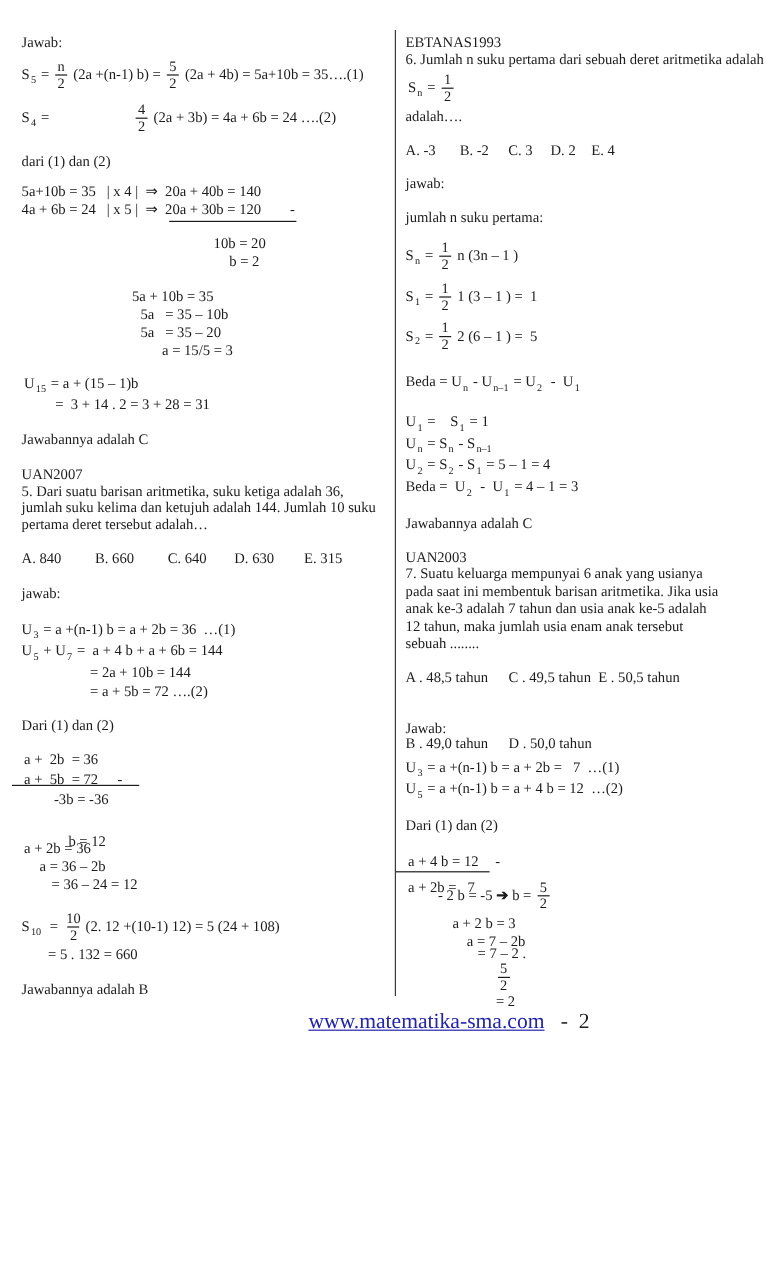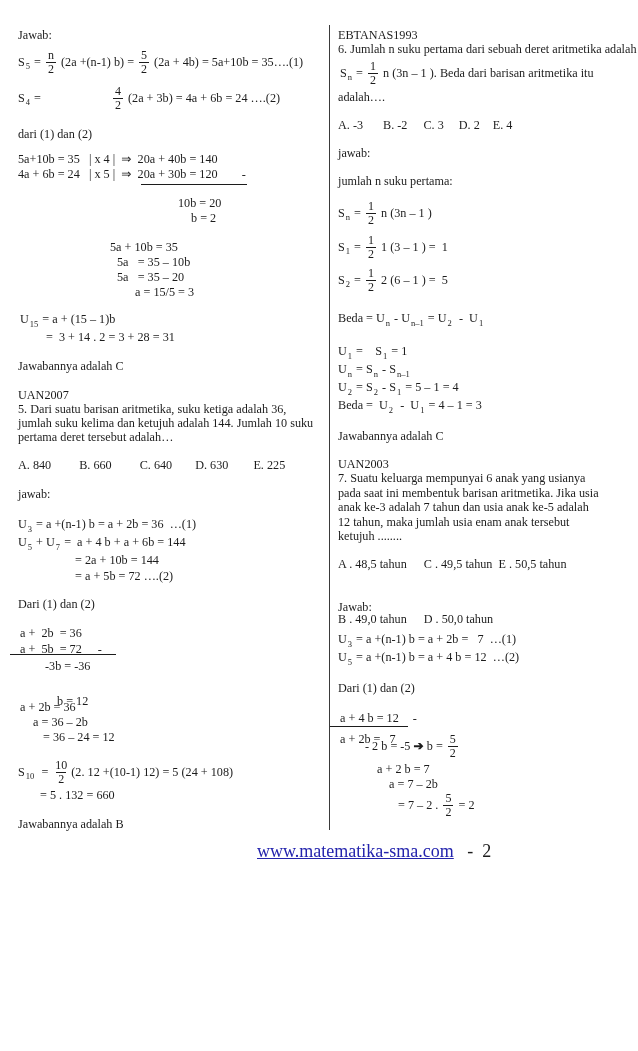--- a/index.html
+++ b/index.html
@@ -77,69 +77,69 @@
       <div class="line" style="left: 117px; top: 255px; text-align: center;"><span>5a   = 35 – 10b</span></div>
       <div class="line" style="left: 117px; top: 270px;"><span>5a   = 35 – 20</span></div>
       <div class="line" style="left: 123px; top: 285px; margin-left: 12px;"><span>a = 15/5 = 3</span></div>
       <div class="line" style="left: 20px; top: 312px;"><span>U</span><sub>15</sub><span> = a + (15 – 1)b</span></div>
       <div class="line" style="left: 46px; top: 330px;"><span>=  3 + 14 . 2 = 3 + 28 = 31</span></div>
       <div class="line" style="left: 18px; top: 359px;"><span>Jawabannya adalah C</span></div>
       <div class="line" style="left: 18px; top: 388px;"><span>UAN2007</span></div>
       <div class="line" style="left: 18px; top: 402px;"><span>5. Dari suatu barisan aritmetika, suku ketiga adalah 36,</span></div>
       <div class="line" style="left: 18px; top: 416px;"><span>jumlah suku kelima dan ketujuh adalah 144. Jumlah 10 suku</span></div>
       <div class="line" style="left: 18px; top: 430px;"><span>pertama deret tersebut adalah…</span></div>
-      <div class="line" style="left: 18px; top: 458px;"><span>A. 840</span><span style="display: inline-block; width: 28px;"></span><span>B. 660</span><span style="display: inline-block; width: 28px;"></span><span>C. 640</span><span style="display: inline-block; width: 23px;"></span><span>D. 630</span><span style="display: inline-block; width: 25px;"></span><span>E. 225</span></div>
+      <div class="line" style="left: 18px; top: 458px;"><span>A. 840</span><span style="display: inline-block; width: 28px;"></span><span>B. 660</span><span style="display: inline-block; width: 28px;"></span><span>C. 640</span><span style="display: inline-block; width: 23px;"></span><span>D. 630</span><span style="display: inline-block; width: 25px;"></span><span>E. 315</span></div>
       <div class="line" style="left: 18px; top: 487px;"><span>jawab:</span></div>
       <div class="line" style="left: 18px; top: 517px;"><span>U</span><sub>3</sub><span> = a +(n-1) b = a + 2b = 36  …(1)</span></div>
       <div class="line" style="left: 18px; top: 535px;"><span>U</span><sub>5</sub><span> + U</span><sub>7</sub><span> =  a + 4 b + a + 6b = 144</span></div>
       <div class="line" style="left: 75px; top: 553px;"><span>= 2a + 10b = 144</span></div>
       <div class="line" style="left: 75px; top: 569px;"><span>= a + 5b = 72 ….(2)</span></div>
       <div class="line" style="left: 18px; top: 597px;"><span>Dari (1) dan (2)</span></div>
       <div class="line" style="left: 20px; top: 626px;"><span>a +  2b  = 36</span></div>
       <div class="line" style="left: 20px; top: 642px;"><span>a +  5b  = 72</span><span style="display: inline-block; width: 16px;"></span><span>-</span></div>
       <div class="line" style="left: 45px; top: 659px;"><span>-3b = -36</span></div>
       <div class="line" style="left: 57px; top: 694px;"><span>b = 12</span></div>
       <div class="line" style="left: 20px; top: 700px;"><span>a + 2b = 36</span></div>
       <div class="line" style="left: 33px; top: 715px;"><span>a = 36 – 2b</span></div>
       <div class="line" style="left: 43px; top: 730px;"><span>= 36 – 24 = 12</span></div>
       <div class="line tall" style="left: 18px; top: 755px;"><span>S</span><sub>10</sub><span>  = </span><span class="frac"><span class="num">10</span><span class="den">2</span></span><span>(2. 12 +(10-1) 12) = 5 (24 + 108)</span></div>
       <div class="line" style="left: 40px; top: 788px;"><span>= 5 . 132 = 660</span></div>
       <div class="line" style="left: 18px; top: 817px;"><span>Jawabannya adalah B</span></div>
       <div class="line" style="left: 338px; top: 28px;"><span>EBTANAS1993</span></div>
       <div class="line" style="left: 338px; top: 42px;"><span>6. Jumlah n suku pertama dari sebuah deret aritmetika adalah</span></div>
-      <div class="line tall" style="left: 340px; top: 56px;"><span>S</span><sub>n</sub><span> = </span><span class="frac"><span class="num">1</span><span class="den">2</span></span><span> n (3n – 1 ). Beda dari barisan aritmetika itu</span></div>
+      <div class="line tall" style="left: 340px; top: 56px;"><span>S</span><sub>n</sub><span> = </span><span class="frac"><span class="num">1</span><span class="den">2</span></span></div>
       <div class="line" style="left: 338px; top: 90px;"><span>adalah….</span></div>
       <div class="line" style="left: 338px; top: 118px;"><span>A. -3</span><span style="display: inline-block; width: 20px;"></span><span>B. -2</span><span style="display: inline-block; width: 16px;"></span><span>C. 3</span><span style="display: inline-block; width: 15px;"></span><span>D. 2</span><span style="display: inline-block; width: 13px;"></span><span>E. 4</span></div>
       <div class="line" style="left: 338px; top: 146px;"><span>jawab:</span></div>
       <div class="line" style="left: 338px; top: 174px;"><span>jumlah n suku pertama:</span></div>
       <div class="line tall" style="left: 338px; top: 196px;"><span>S</span><sub>n</sub><span> = </span><span class="frac"><span class="num">1</span><span class="den">2</span></span><span> n (3n – 1 )</span></div>
       <div class="line tall" style="left: 338px; top: 230px;"><span>S</span><sub>1</sub><span> = </span><span class="frac"><span class="num">1</span><span class="den">2</span></span><span> 1 (3 – 1 ) =  1</span></div>
       <div class="line tall" style="left: 338px; top: 263px;"><span>S</span><sub>2</sub><span> = </span><span class="frac"><span class="num">1</span><span class="den">2</span></span><span> 2 (6 – 1 ) =  5</span></div>
       <div class="line" style="left: 338px; top: 311px;"><span>Beda = U</span><sub>n</sub><span> - U</span><sub>n–1</sub><span> = U</span><sub>2</sub><span>  -  U</span><sub>1</sub></div>
       <div class="line" style="left: 338px; top: 344px;"><span>U</span><sub>1</sub><span> =    S</span><sub>1</sub><span> = 1</span></div>
       <div class="line" style="left: 338px; top: 362px;"><span>U</span><sub>n</sub><span> = S</span><sub>n</sub><span> - S</span><sub>n–1</sub></div>
       <div class="line" style="left: 338px; top: 380px;"><span>U</span><sub>2</sub><span> = S</span><sub>2</sub><span> - S</span><sub>1</sub><span> = 5 – 1 = 4</span></div>
       <div class="line" style="left: 338px; top: 398px;"><span>Beda =  U</span><sub>2</sub><span>  -  U</span><sub>1</sub><span> = 4 – 1 = 3</span></div>
       <div class="line" style="left: 338px; top: 429px;"><span>Jawabannya adalah C</span></div>
       <div class="line" style="left: 338px; top: 457px;"><span>UAN2003</span></div>
       <div class="line" style="left: 338px; top: 471px;"><span>7. Suatu keluarga mempunyai 6 anak yang usianya</span></div>
       <div class="line" style="left: 338px; top: 486px;"><span>pada saat ini membentuk barisan aritmetika. Jika usia</span></div>
       <div class="line" style="left: 338px; top: 500px;"><span>anak ke-3 adalah 7 tahun dan usia anak ke-5 adalah</span></div>
       <div class="line" style="left: 338px; top: 515px;"><span>12 tahun, maka jumlah usia enam anak tersebut</span></div>
-      <div class="line" style="left: 338px; top: 529px;"><span>ketujuh ........</span></div>
+      <div class="line" style="left: 338px; top: 529px;"><span>sebuah ........</span></div>
       <div class="line" style="left: 338px; top: 557px;"><span>A . 48,5 tahun</span><span style="display: inline-block; width: 17px;"></span><span>C . 49,5 tahun</span><span style="display: inline-block; width: 6px;"></span><span>E . 50,5 tahun</span></div>
       <div class="line" style="left: 338px; top: 572px; margin-top: 40px;"><span>B . 49,0 tahun</span><span style="display: inline-block; width: 17px;"></span><span>D . 50,0 tahun</span></div>
       <div class="line" style="left: 338px; top: 600px;"><span>Jawab:</span></div>
       <div class="line" style="left: 338px; top: 632px;"><span>U</span><sub>3</sub><span> = a +(n-1) b = a + 2b =   7  …(1)</span></div>
       <div class="line" style="left: 338px; top: 650px;"><span>U</span><sub>5</sub><span> = a +(n-1) b = a + 4 b = 12  …(2)</span></div>
       <div class="line" style="left: 338px; top: 681px;"><span>Dari (1) dan (2)</span></div>
       <div class="line" style="left: 340px; top: 696px; margin-top: 36px;"><span>a + 2b =   7</span></div>
       <div class="line" style="left: 340px; top: 711px;"><span>a + 4 b = 12</span><span style="display: inline-block; width: 14px;"></span><span>-</span></div>
       <div class="line tall" style="left: 365px; top: 729px;"><span>- 2 b = -5 </span><span class="b">➔</span><span> b = </span><span class="frac"><span class="num">5</span><span class="den">2</span></span></div>
-      <div class="line" style="left: 377px; top: 762px;"><span>a + 2 b = 7</span></div>
+      <div class="line" style="left: 377px; top: 762px;"><span>a + 2 b = 3</span></div>
       <div class="line" style="left: 389px; top: 777px;"><span>a = 7 – 2b</span></div>
-      <div class="line tall" style="left: 398px; top: 788px;"><span>= 7 – 2 . </span><span class="frac"><span class="num">5</span><span class="den">2</span></span><span> = 2</span></div>
+      <div class="line tall" style="left: 398px; top: 788px; flex-direction: column;"><span>= 7 – 2 . </span><span class="frac"><span class="num">5</span><span class="den">2</span></span><span> = 2</span></div>
       <div class="rule" style="left: 141px; top: 184px; width: 106px;"></div>
       <div class="rule" style="left: 10px; top: 654px; width: 106px;"></div>
       <div class="rule" style="left: 330px; top: 726px; width: 78px;"></div>
     </div>
   <div class="footer"><a>www.matematika-sma.com</a><span>   -  2</span></div>
 </div>
 
 </body></html>

